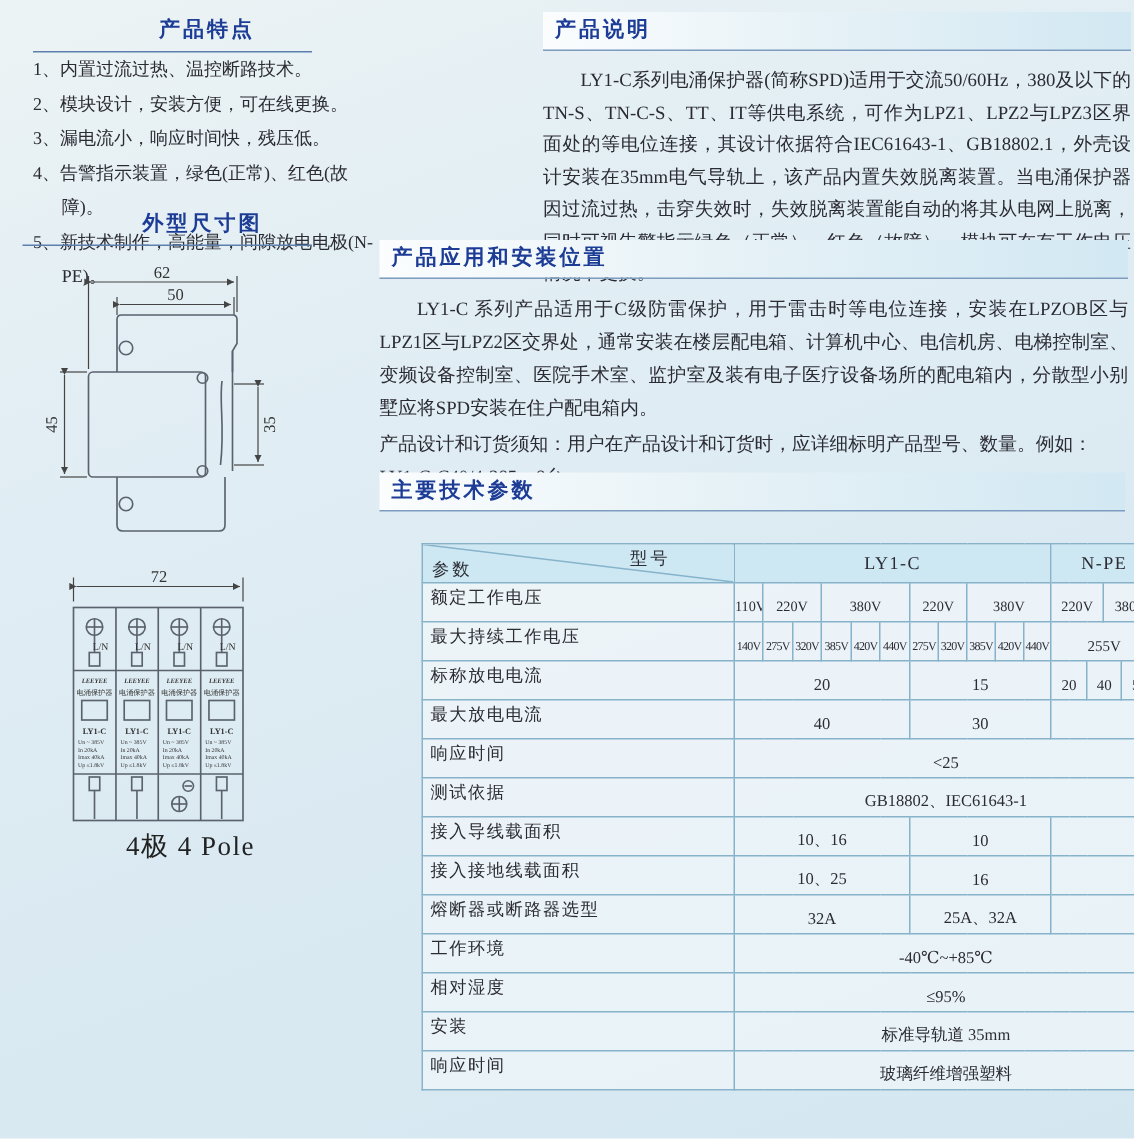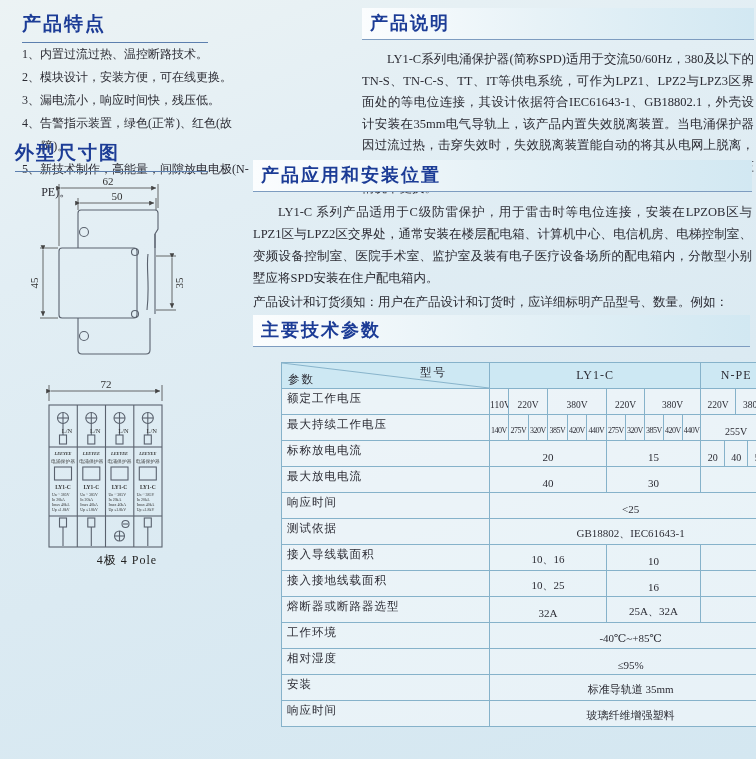--- a/index.html
+++ b/index.html
@@ -7,45 +7,45 @@
   body {
     font-family:"Liberation Serif","DejaVu Serif",serif;
     color:#2c2c34;
     background:linear-gradient(160deg,#ecf3f4 0%,#e2eef4 28%,#dbeaf2 60%,#d4e7f1 100%);
     position:relative; overflow:hidden;
   }
   .sec-title {
     font-family:"Liberation Sans","DejaVu Sans",sans-serif;
     font-weight:bold; color:#1c3c96; letter-spacing:2px;
   }
-  .left-title { font-size:19px; }
+  .left-title { font-size:14px;text-align:center; }
   .rule { border-bottom:1px solid #5c7fae; }
 
   
   #features { position:absolute; left:22px; top:11px; width:232px; }
   #features .rule { width:186px; margin-top:5px; }
   #features .list { margin-top:0; font-size:12px; line-height:23px; color:#2b2b33; }
   #features .list .item { padding-left:1.6em; text-indent:-1.6em; }
 
   #outline { position:absolute; left:15px; top:140px; width:240px; }
   #outline .rule { width:193px; margin-top:5px; }
 
   svg text { font-family:"Liberation Serif","DejaVu Serif",serif; fill:#333; }
   .draw { stroke:#5a626e; fill:none; stroke-width:1.1; }
   .dim  { stroke:#444; fill:none; stroke-width:0.8; }
   .dimtext { font-size:11px; }
 
   #profile-svg { position:absolute; left:20px; top:172px; }
   #front-svg   { position:absolute; left:22px; top:378px; }
   #pole-caption { position:absolute; left:20px; top:552px; width:214px; text-align:center;
-                  font-size:12px; color:#222; letter-spacing:1px; }
+                  font-size:18px; color:#222; letter-spacing:1px; }
 
   
   .bar-title {
-    font-size:18px; padding:3px 0 4px 8px;
+    font-size:14px; padding:3px 0 4px 8px;
     background:linear-gradient(90deg,#fbfdfe 0%,#e7f2f7 45%,#d2e8f2 100%);
     border-bottom:1px solid #7d9cc0;
   }
   #description { position:absolute; left:362px; top:8px;  width:392px; }
   #description p { margin-top:9px; font-size:12.5px; line-height:21.5px; text-align:justify;
                    text-indent:2em; color:#2b2b33; }
   #application { position:absolute; left:253px; top:160px; width:499px; }
   #application p.body { margin-top:9px; font-size:12.5px; line-height:22px; text-align:justify;
                         text-indent:2em; color:#2b2b33; }
   #application p.note { margin-top:2px; font-size:12.5px; line-height:22px; color:#2b2b33; }

